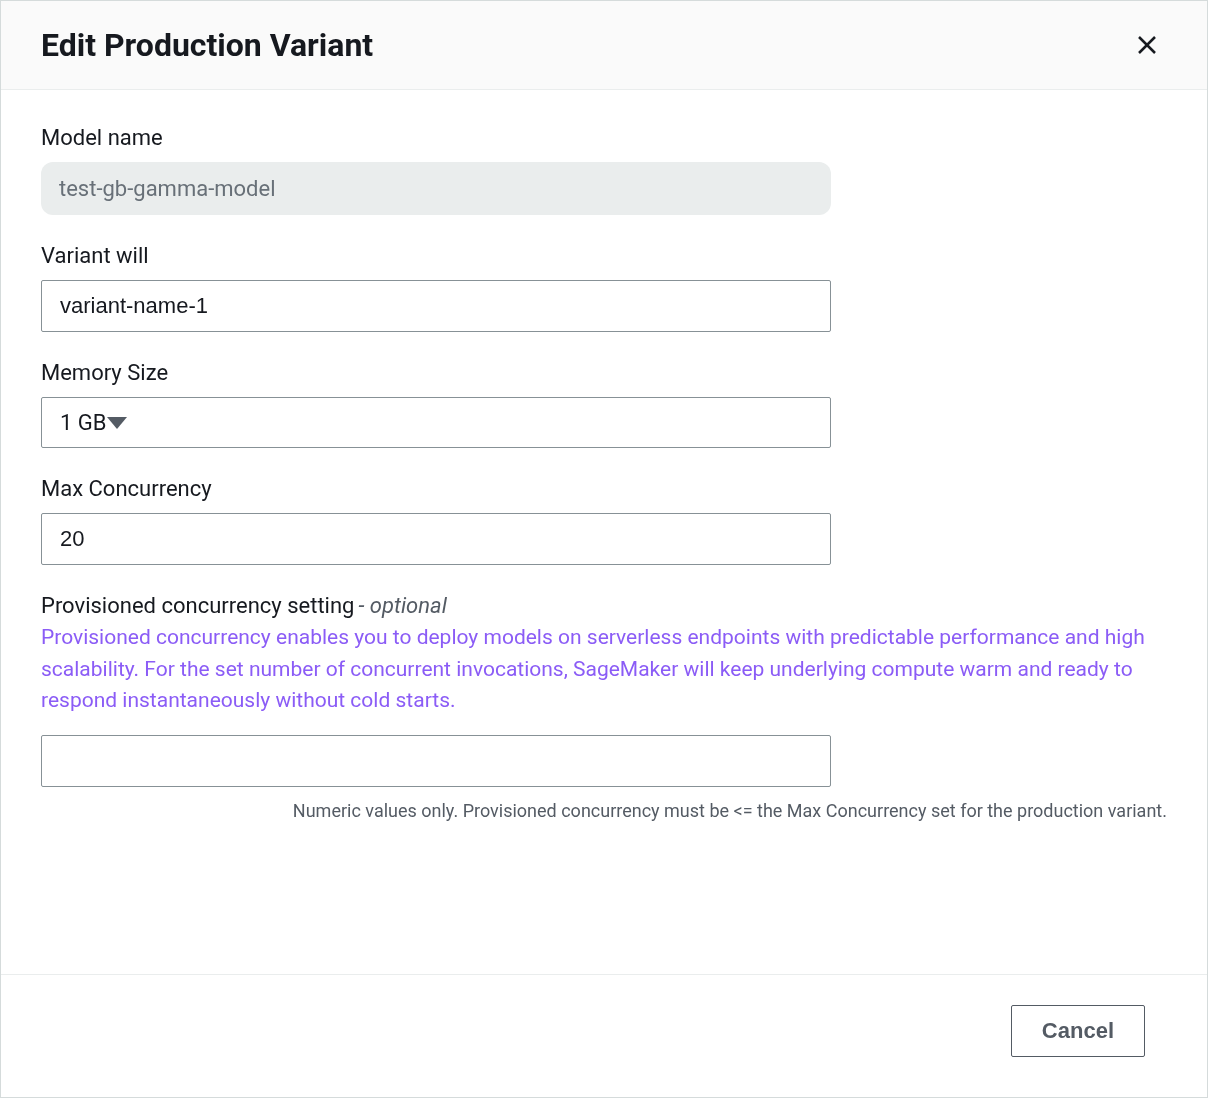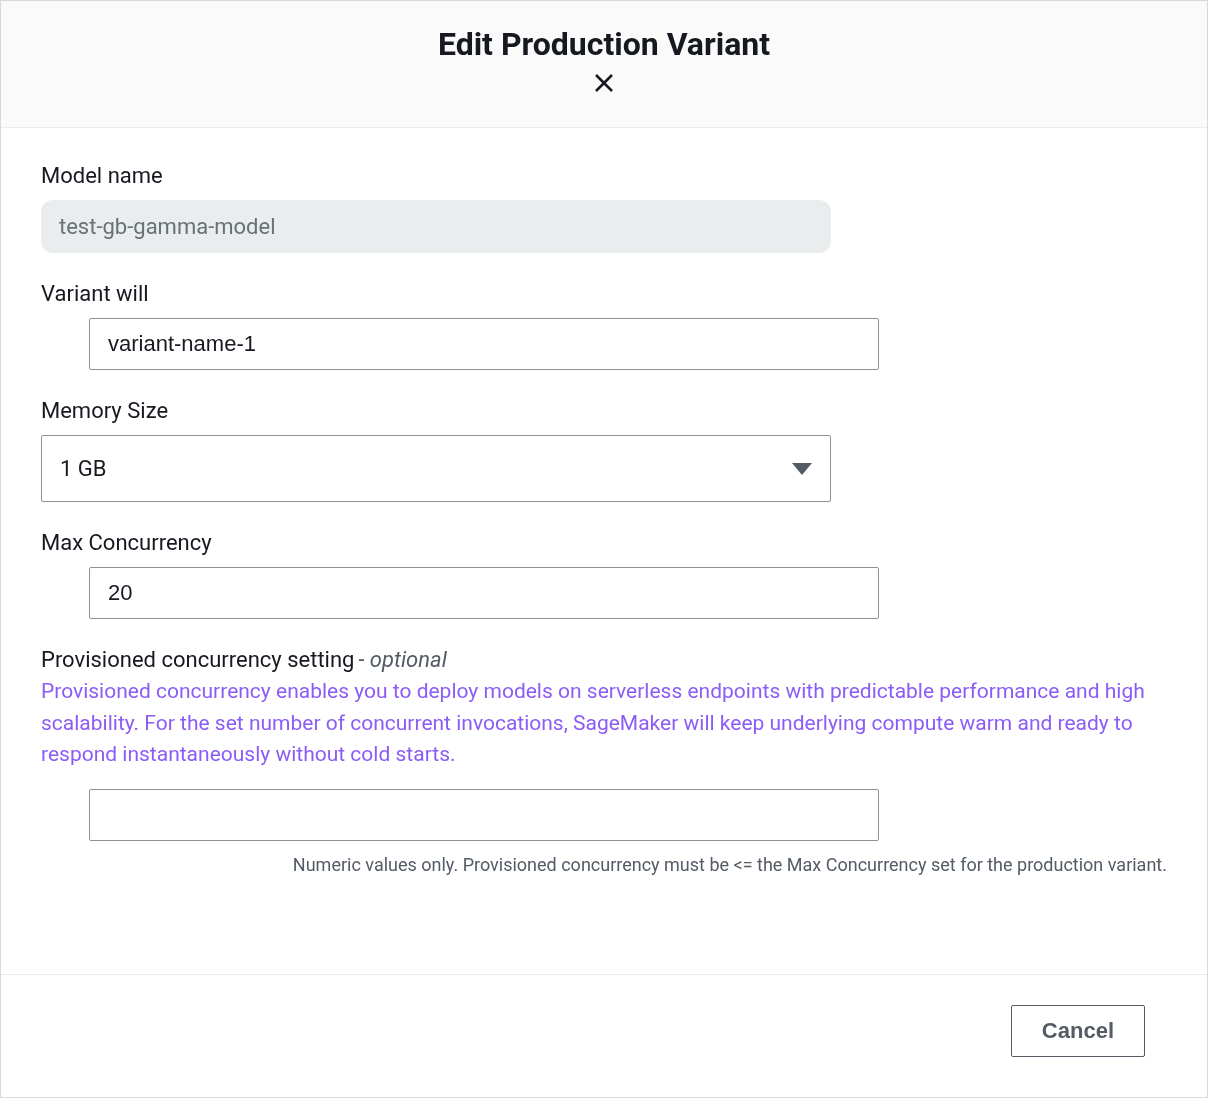--- a/index.html
+++ b/index.html
@@ -21,21 +21,20 @@
       flex-direction: column;
       background: #fff;
     }
     .modal-header {
       display: flex;
       justify-content: space-between;
       align-items: center;
       padding: 24px 40px;
       border-bottom: 1px solid #eaeded;
       background: #fafafa;
-      flex-direction: column;
     }
     .modal-title {
       font-size: 32px;
       font-weight: 700;
       color: #16191f;
     }
     .close-btn {
       background: none;
       border: none;
       cursor: pointer;
@@ -98,37 +97,35 @@
       border-radius: 12px;
     }
     .input-text {
       width: 790px;
       padding: 12px 18px;
       font-size: 22px;
       color: #16191f;
       border: 1px solid #879196;
       border-radius: 2px;
       background: #fff;
-      margin-left: 48px;
     }
     .select-wrapper {
       position: relative;
       width: 790px;
     }
     .select-input {
       width: 100%;
-      padding: 20px 18px;
+      padding: 12px 18px;
       font-size: 22px;
       color: #16191f;
       border: 1px solid #879196;
       border-radius: 2px;
       background: #fff;
       cursor: pointer;
       display: flex;
-      justify-content: space-between;
       align-items: center;
     }
     .select-caret {
       width: 0;
       height: 0;
       border-left: 10px solid transparent;
       border-right: 10px solid transparent;
       border-top: 12px solid #545b64;
     }
     .provisioned-section .form-label-row {

